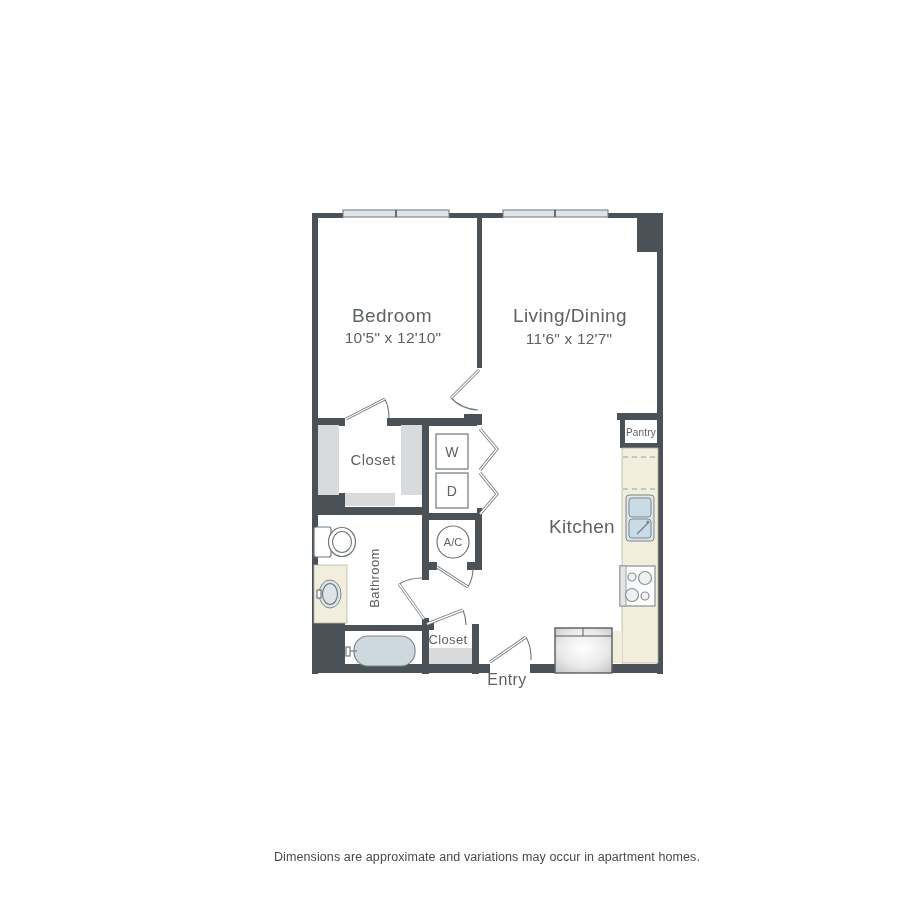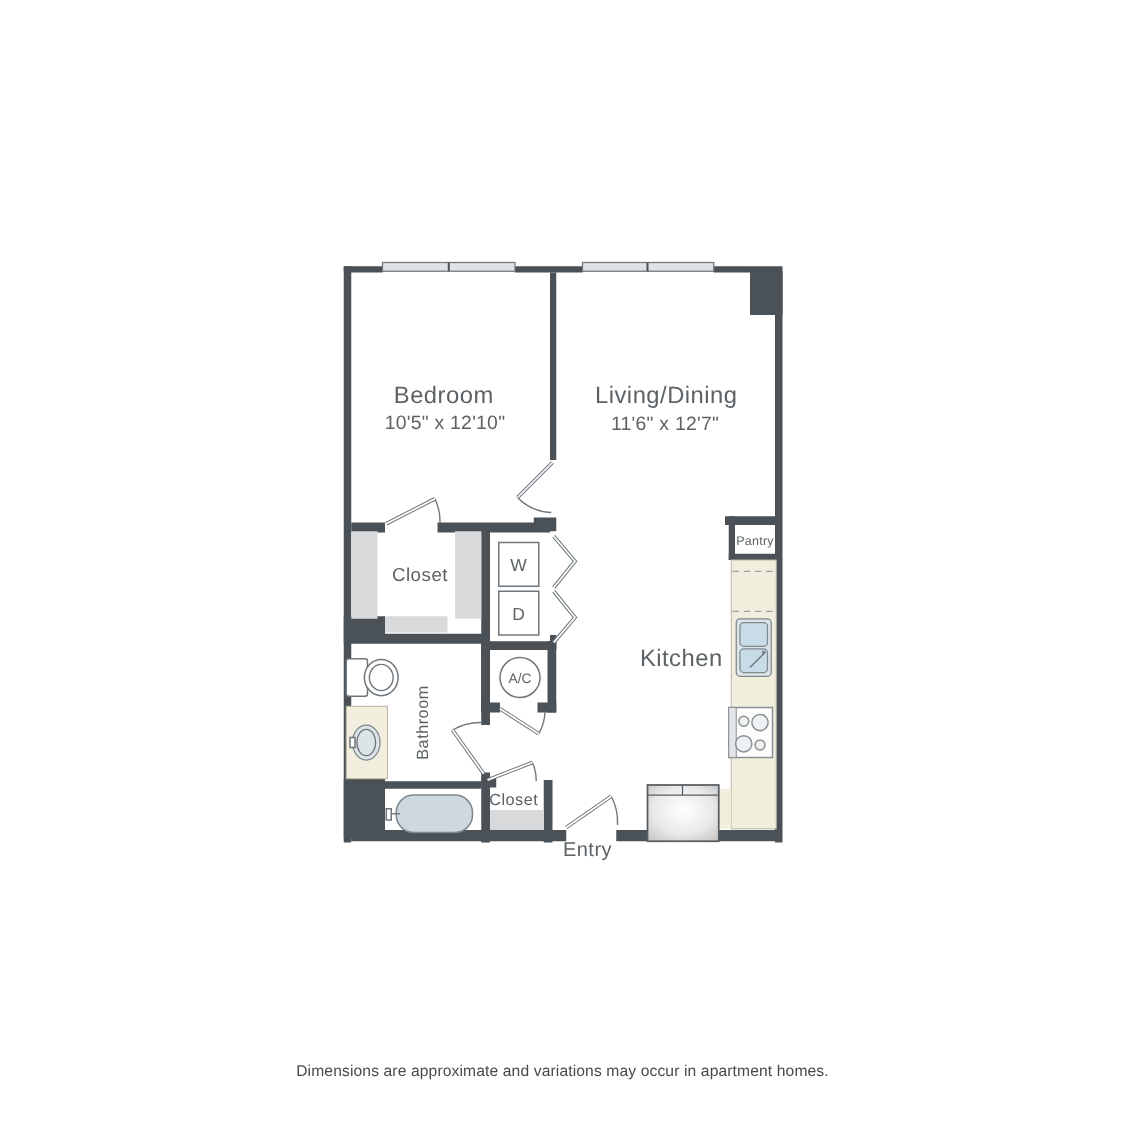--- a/index.html
+++ b/index.html
@@ -1,17 +1,17 @@
 <!DOCTYPE html>
 <html style="--wall: #4a5157; --window: #dde3e7; --counter: #f1eede; --tub: #cdd9df; --sink: #c8dce8; --shelf: #d8dadc; --line: #6f777c; --text: #5c6265;"><head>
 <meta charset="utf-8">
 <style>
   html,body{margin:0;padding:0;background:#ffffff;}
   .page{position:relative;width:800px;height:900px;background:#fff;overflow:hidden;
-        font-family:"Liberation Sans",sans-serif;}
+        font-family:"Liberation Sans",sans-serif;margin-left:37px;}
   svg{display:block;}
   .wall{fill:var(--wall,#4a5157);}
   .win{fill:var(--window,#dde3e7);stroke:var(--line,#6f777c);stroke-width:1;}
   .wintick{stroke:var(--wall,#4a5157);stroke-width:1.6;}
   .shelf{fill:var(--shelf,#d8dadc);}
   .cream{fill:var(--counter,#f1eede);stroke:#b9b5a2;stroke-width:0.8;}
   .creamflat{fill:var(--counter,#f1eede);}
   .dash{stroke:#9aa0a4;stroke-width:1;stroke-dasharray:5 4;fill:none;}
   .fixture{fill:#ffffff;stroke:var(--line,#6f777c);stroke-width:1.2;}
   .fixthin{fill:none;stroke:var(--line,#6f777c);stroke-width:1.1;}

